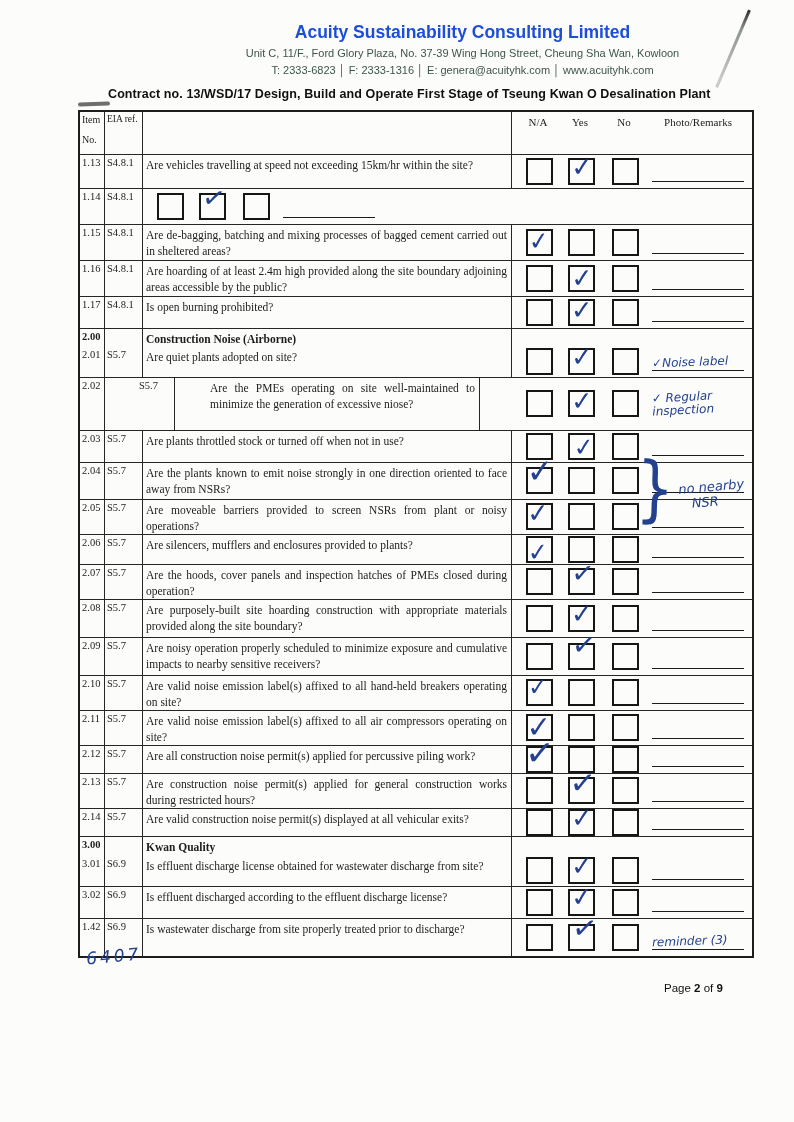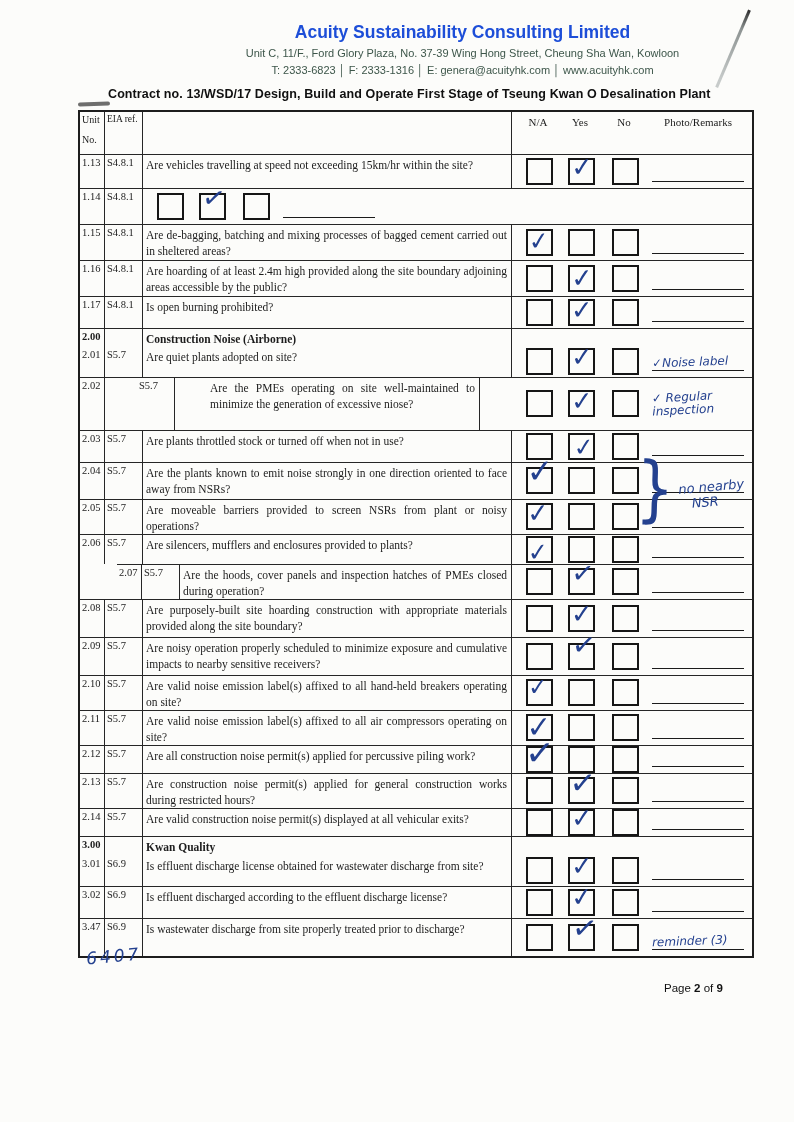--- a/index.html
+++ b/index.html
@@ -78,21 +78,21 @@
     <div class="company-name">Acuity Sustainability Consulting Limited</div>
     <div class="addr">Unit C, 11/F., Ford Glory Plaza, No. 37-39 Wing Hong Street, Cheung Sha Wan, Kowloon</div>
     <div class="addr">T: 2333-6823 │ F: 2333-1316 │ E: genera@acuityhk.com │ www.acuityhk.com</div>
   </div>
 
   <div class="contract">Contract no.  13/WSD/17 Design, Build and Operate First Stage of Tseung Kwan O Desalination Plant</div>
 
   <div class="table">
     <div class="trow thead" style="min-height:42px">
       <div class="c-item hitem">
-        <span>Unit</span>
+        <span>Item</span>
         <span>No.</span>
       </div>
       <div class="c-ref hd">EIA ref.</div>
       <div class="c-q"></div>
       <div class="cpanel">
         <span class="hl hl-na">N/A</span>
         <span class="hl hl-yes">Yes</span>
         <span class="hl hl-no">No</span>
         <span class="hl hl-rem">Photo/Remarks</span>
       </div>
@@ -246,21 +246,21 @@
           <div class="c-q">Are silencers, mufflers and enclosures provided to plants?</div>
           <div class="cpanel">
             <div class="cbx b0">
               <span class="tick" style="transform: translate(-2px, 7px) rotate(-4deg) scale(0.95);">✓</span>
             </div>
             <div class="cbx b1"></div>
             <div class="cbx b2"></div>
             <div class="rline"></div>
           </div>
         </div>
-        <div class="trow" style="min-height: 30px; margin-left: 37px;">
+        <div class="trow" style="min-height: 30px;">
           <div class="c-item">2.07</div>
           <div class="c-ref">S5.7</div>
           <div class="c-q">Are the hoods, cover panels and inspection hatches of PMEs closed during operation?</div>
           <div class="cpanel">
             <div class="cbx b0"></div>
             <div class="cbx b1">
               <span class="tick" style="transform: translate(1px, -4px) rotate(5deg) scale(1.05);">✓</span>
             </div>
             <div class="cbx b2"></div>
             <div class="rline"></div>
@@ -383,21 +383,21 @@
           <div class="cpanel">
             <div class="cbx b0"></div>
             <div class="cbx b1">
               <span class="tick" style="transform: translate(0px, -1px) rotate(-6deg) scale(1);">✓</span>
             </div>
             <div class="cbx b2"></div>
             <div class="rline"></div>
           </div>
         </div>
         <div class="trow" style="min-height: 38px;">
-          <div class="c-item">3.47</div>
+          <div class="c-item">1.42</div>
           <div class="c-ref">S6.9</div>
           <div class="c-q">Is wastewater discharge from site properly treated prior to discharge?</div>
           <div class="cpanel">
             <div class="cbx b0"></div>
             <div class="cbx b1">
               <span class="tick" style="transform: translate(3px, -5px) rotate(8deg) scale(1.15);">✓</span>
             </div>
             <div class="cbx b2"></div>
             <div class="rline"></div>
             <div class="remark line">

